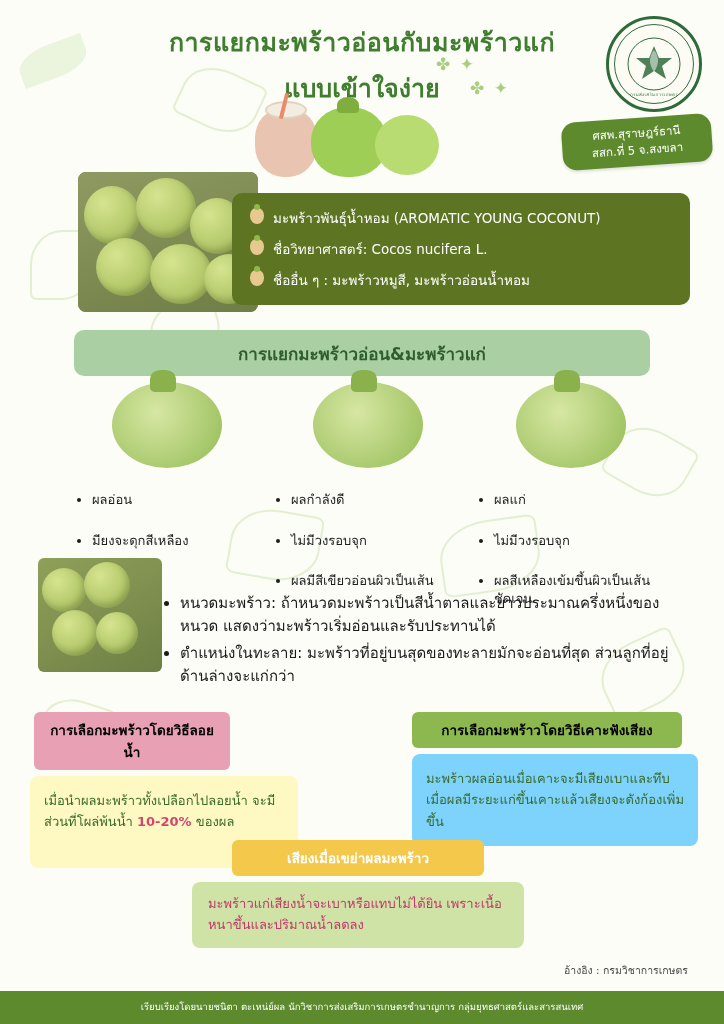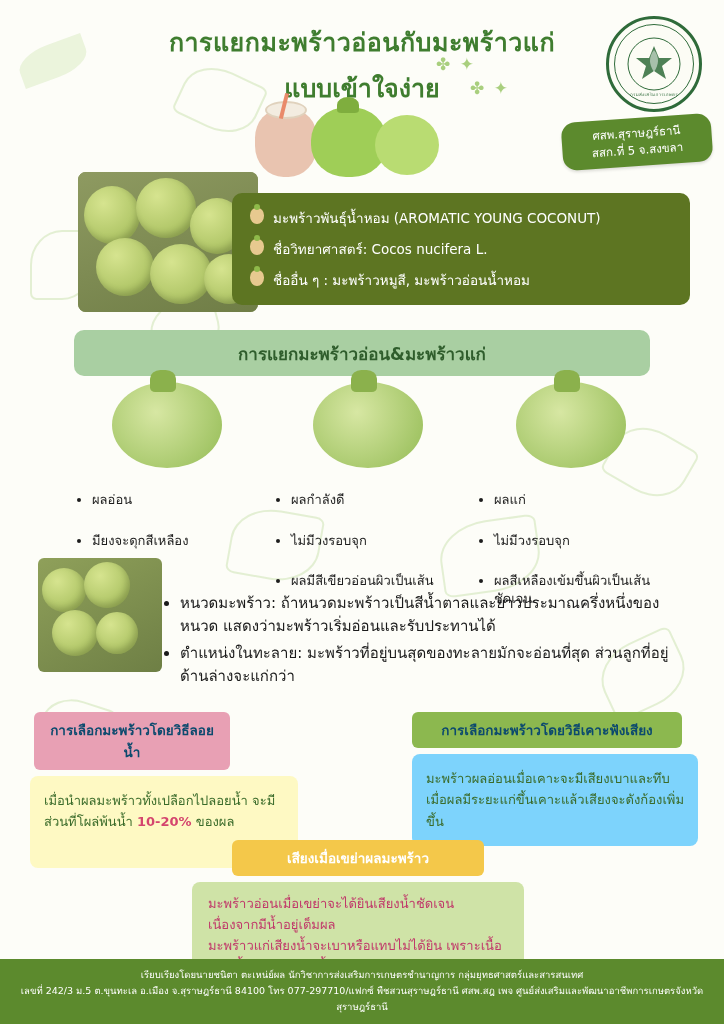--- a/index.html
+++ b/index.html
@@ -239,21 +239,21 @@
   .notes li {
     font-size: 15px; line-height: 1.5; color: #1b1b1b; margin-bottom: 5px;
   }
 
   
   .method {
     position: absolute;
     width: 268px;
   }
   .method-head {
-    color: #0c4a6e;
+    color: #000000;
     font-size: 13.5px;
     font-weight: bold;
     padding: 7px 10px;
     border-radius: 6px;
     text-align: center;
   }
   .method-body {
     margin-top: 6px;
     padding: 14px 14px;
     border-radius: 8px;
@@ -444,25 +444,23 @@
   </div>
 
   <div class="method m-right">
     <div class="method-head">การเลือกมะพร้าวโดยวิธีเคาะฟังเสียง</div>
     <div class="method-body">มะพร้าวผลอ่อนเมื่อเคาะจะมีเสียงเบาและทึบเมื่อผลมีระยะแก่ขึ้นเคาะแล้วเสียงจะดังก้องเพิ่มขึ้น</div>
   </div>
 
   <div class="shake">
     <div class="shake-head">เสียงเมื่อเขย่าผลมะพร้าว</div>
     <div class="shake-body">
-      <div>มะพร้าวอ่อนเมื่อเขย่าจะได้ยินเสียงน้ำชัดเจน เนื่องจากมีน้ำอยู่เต็มผล</div>
       <div>มะพร้าวแก่เสียงน้ำจะเบาหรือแทบไม่ได้ยิน เพราะเนื้อหนาขึ้นและปริมาณน้ำลดลง</div>
     </div>
   </div>
 
   <div class="ref">อ้างอิง : กรมวิชาการเกษตร</div>
 
   <div class="footer">
     <div>เรียบเรียงโดยนายชนิตา ตะเหน่ย์ผล นักวิชาการส่งเสริมการเกษตรชำนาญการ กลุ่มยุทธศาสตร์และสารสนเทศ</div>
-    <div>เลขที่ 242/3 ม.5 ต.ขุนทะเล อ.เมือง จ.สุราษฎร์ธานี  84100  โทร 077-297710/แฟกซ์ พืชสวนสุราษฎร์ธานี ศสพ.สฎ เพจ   ศูนย์ส่งเสริมและพัฒนาอาชีพการเกษตรจังหวัดสุราษฎร์ธานี</div>
   </div>
 
 </div>
 
 </body></html>

